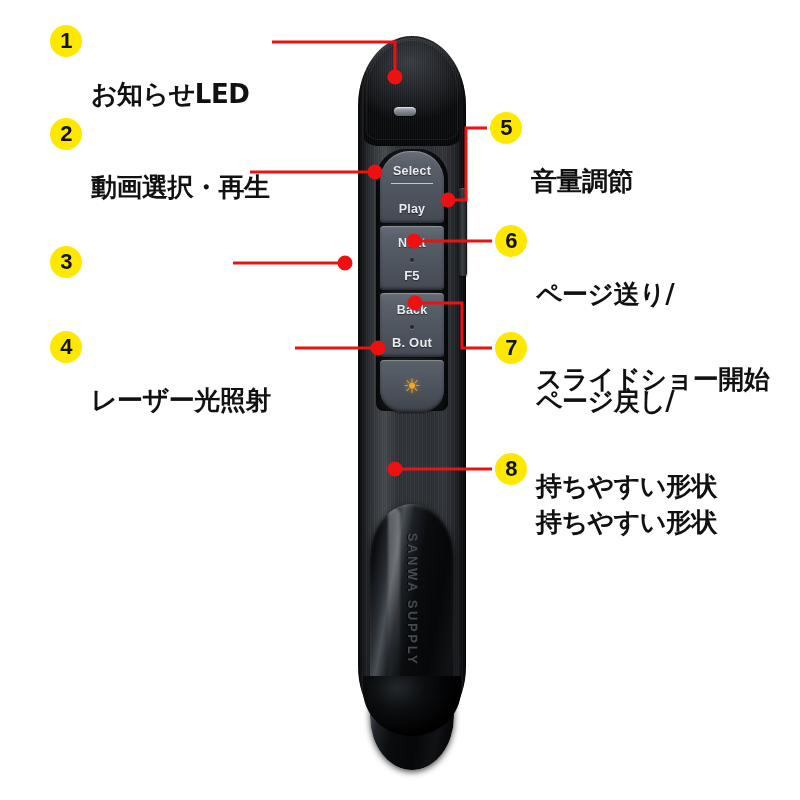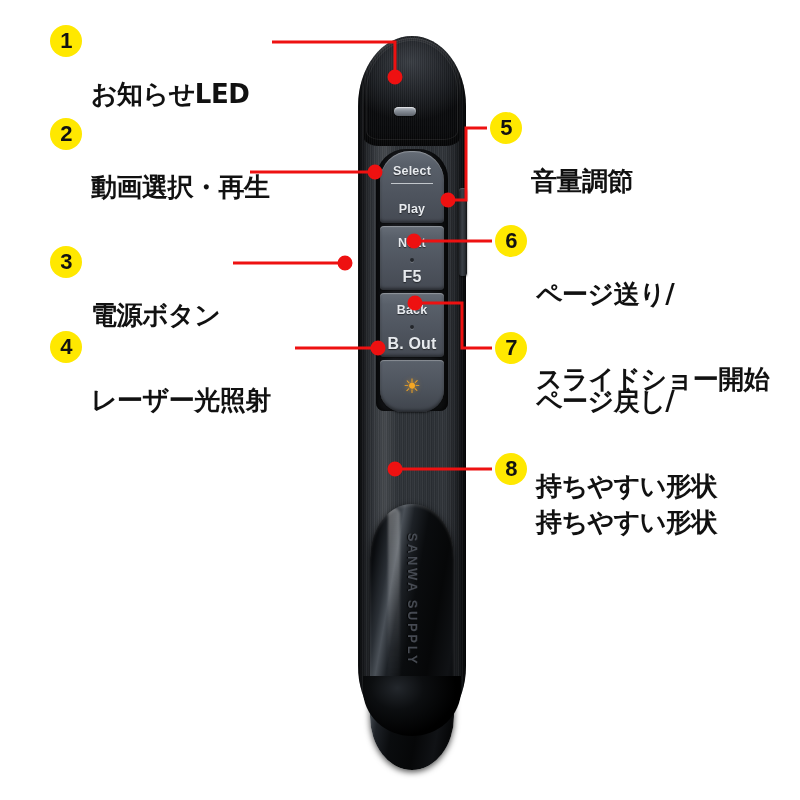--- a/index.html
+++ b/index.html
@@ -201,21 +201,21 @@
   }
 
   .key-label {
     font-size: 12.5px;
     font-weight: bold;
     letter-spacing: .2px;
     text-shadow: 0 1px 1px rgba(0,0,0,.55);
     line-height: 1;
   }
   .key-sub {
-    font-size: 16px;
+    font-size: 13px;
     font-weight: bold;
     letter-spacing: .2px;
     text-shadow: 0 1px 1px rgba(0,0,0,.5);
     line-height: 1;
   }
   .key-divider {
     width: 42px; height: 1px;
     background: rgba(232,236,240,.75);
     margin: 5px auto;
   }
@@ -394,23 +394,20 @@
 
   <div class="callout" style="left:50px; top:118px;">
     <div class="badge">2</div>
     <div class="label-text">
       <span class="ln">動画選択・再生</span>
     </div>
   </div>
 
   <div class="callout" style="left:50px; top:246px;">
     <div class="badge">3</div>
-    <div class="label-text">
-      <span class="ln">電源ボタン</span>
-    </div>
   </div>
 
   <div class="callout" style="left:50px; top:331px;">
     <div class="badge">4</div>
     <div class="label-text">
       <span class="ln">レーザー光照射</span>
     </div>
   </div>
 
   <div class="callout right-side" style="left:490px; top:112px;">

